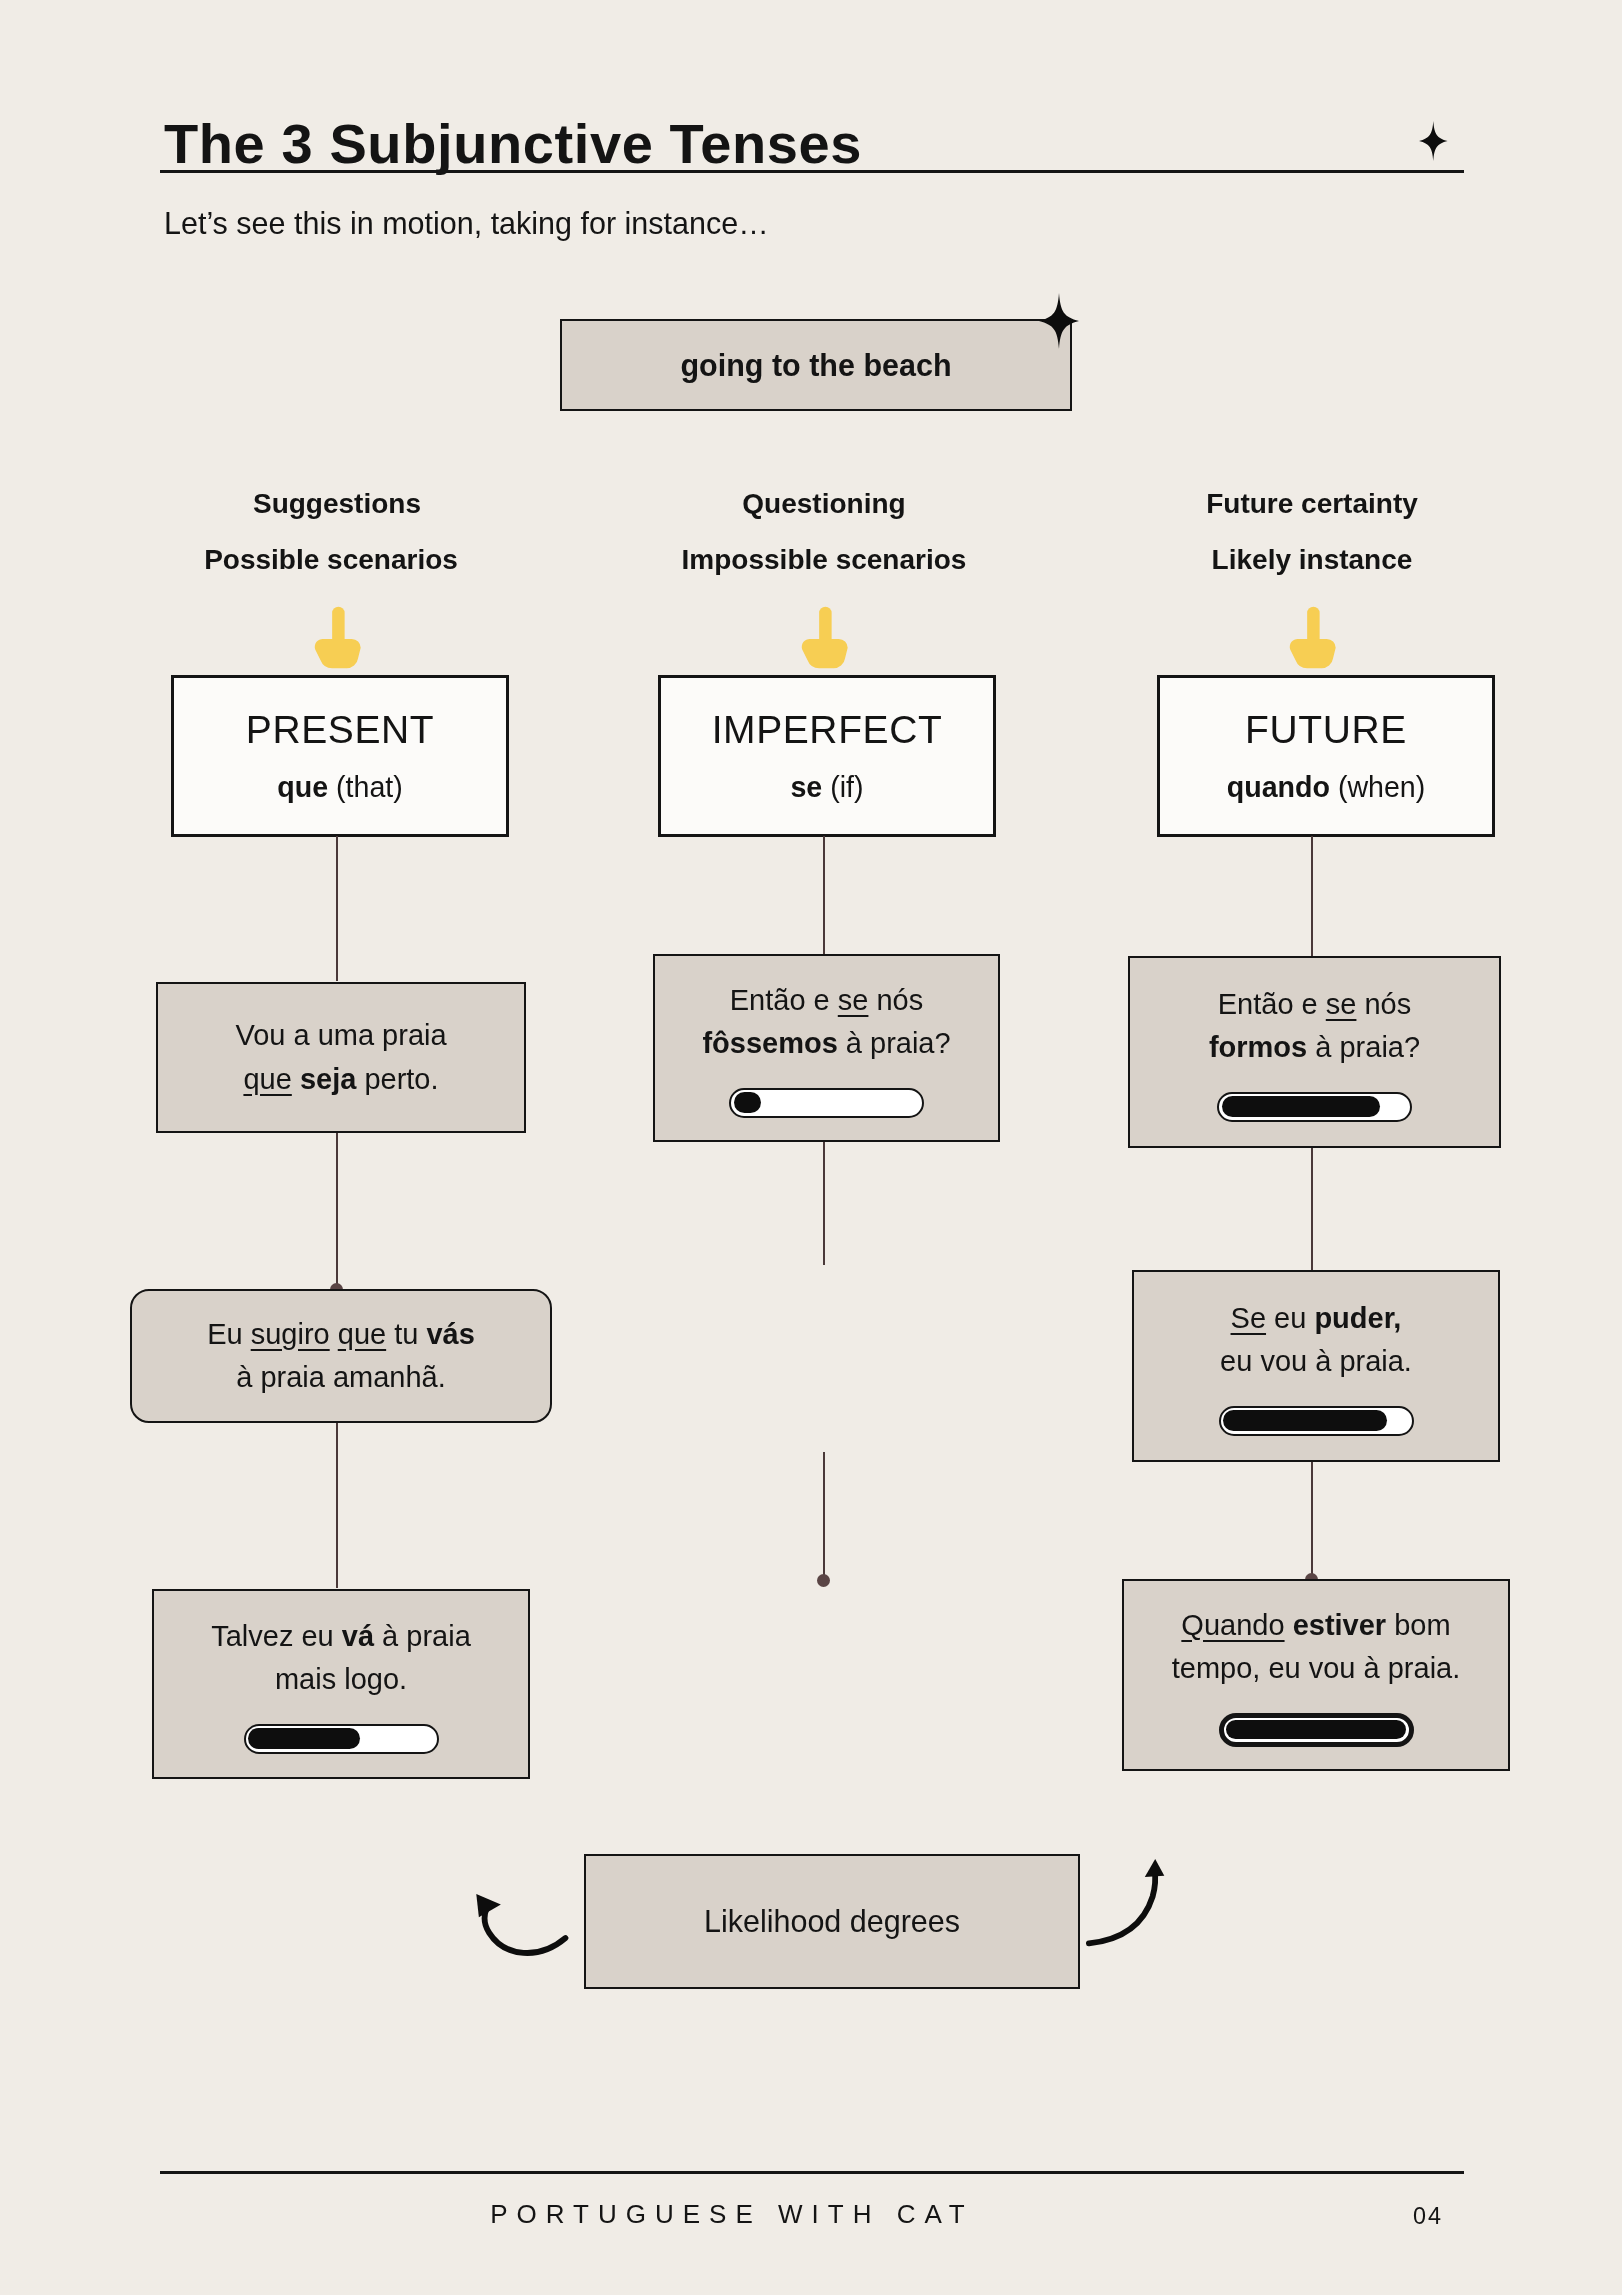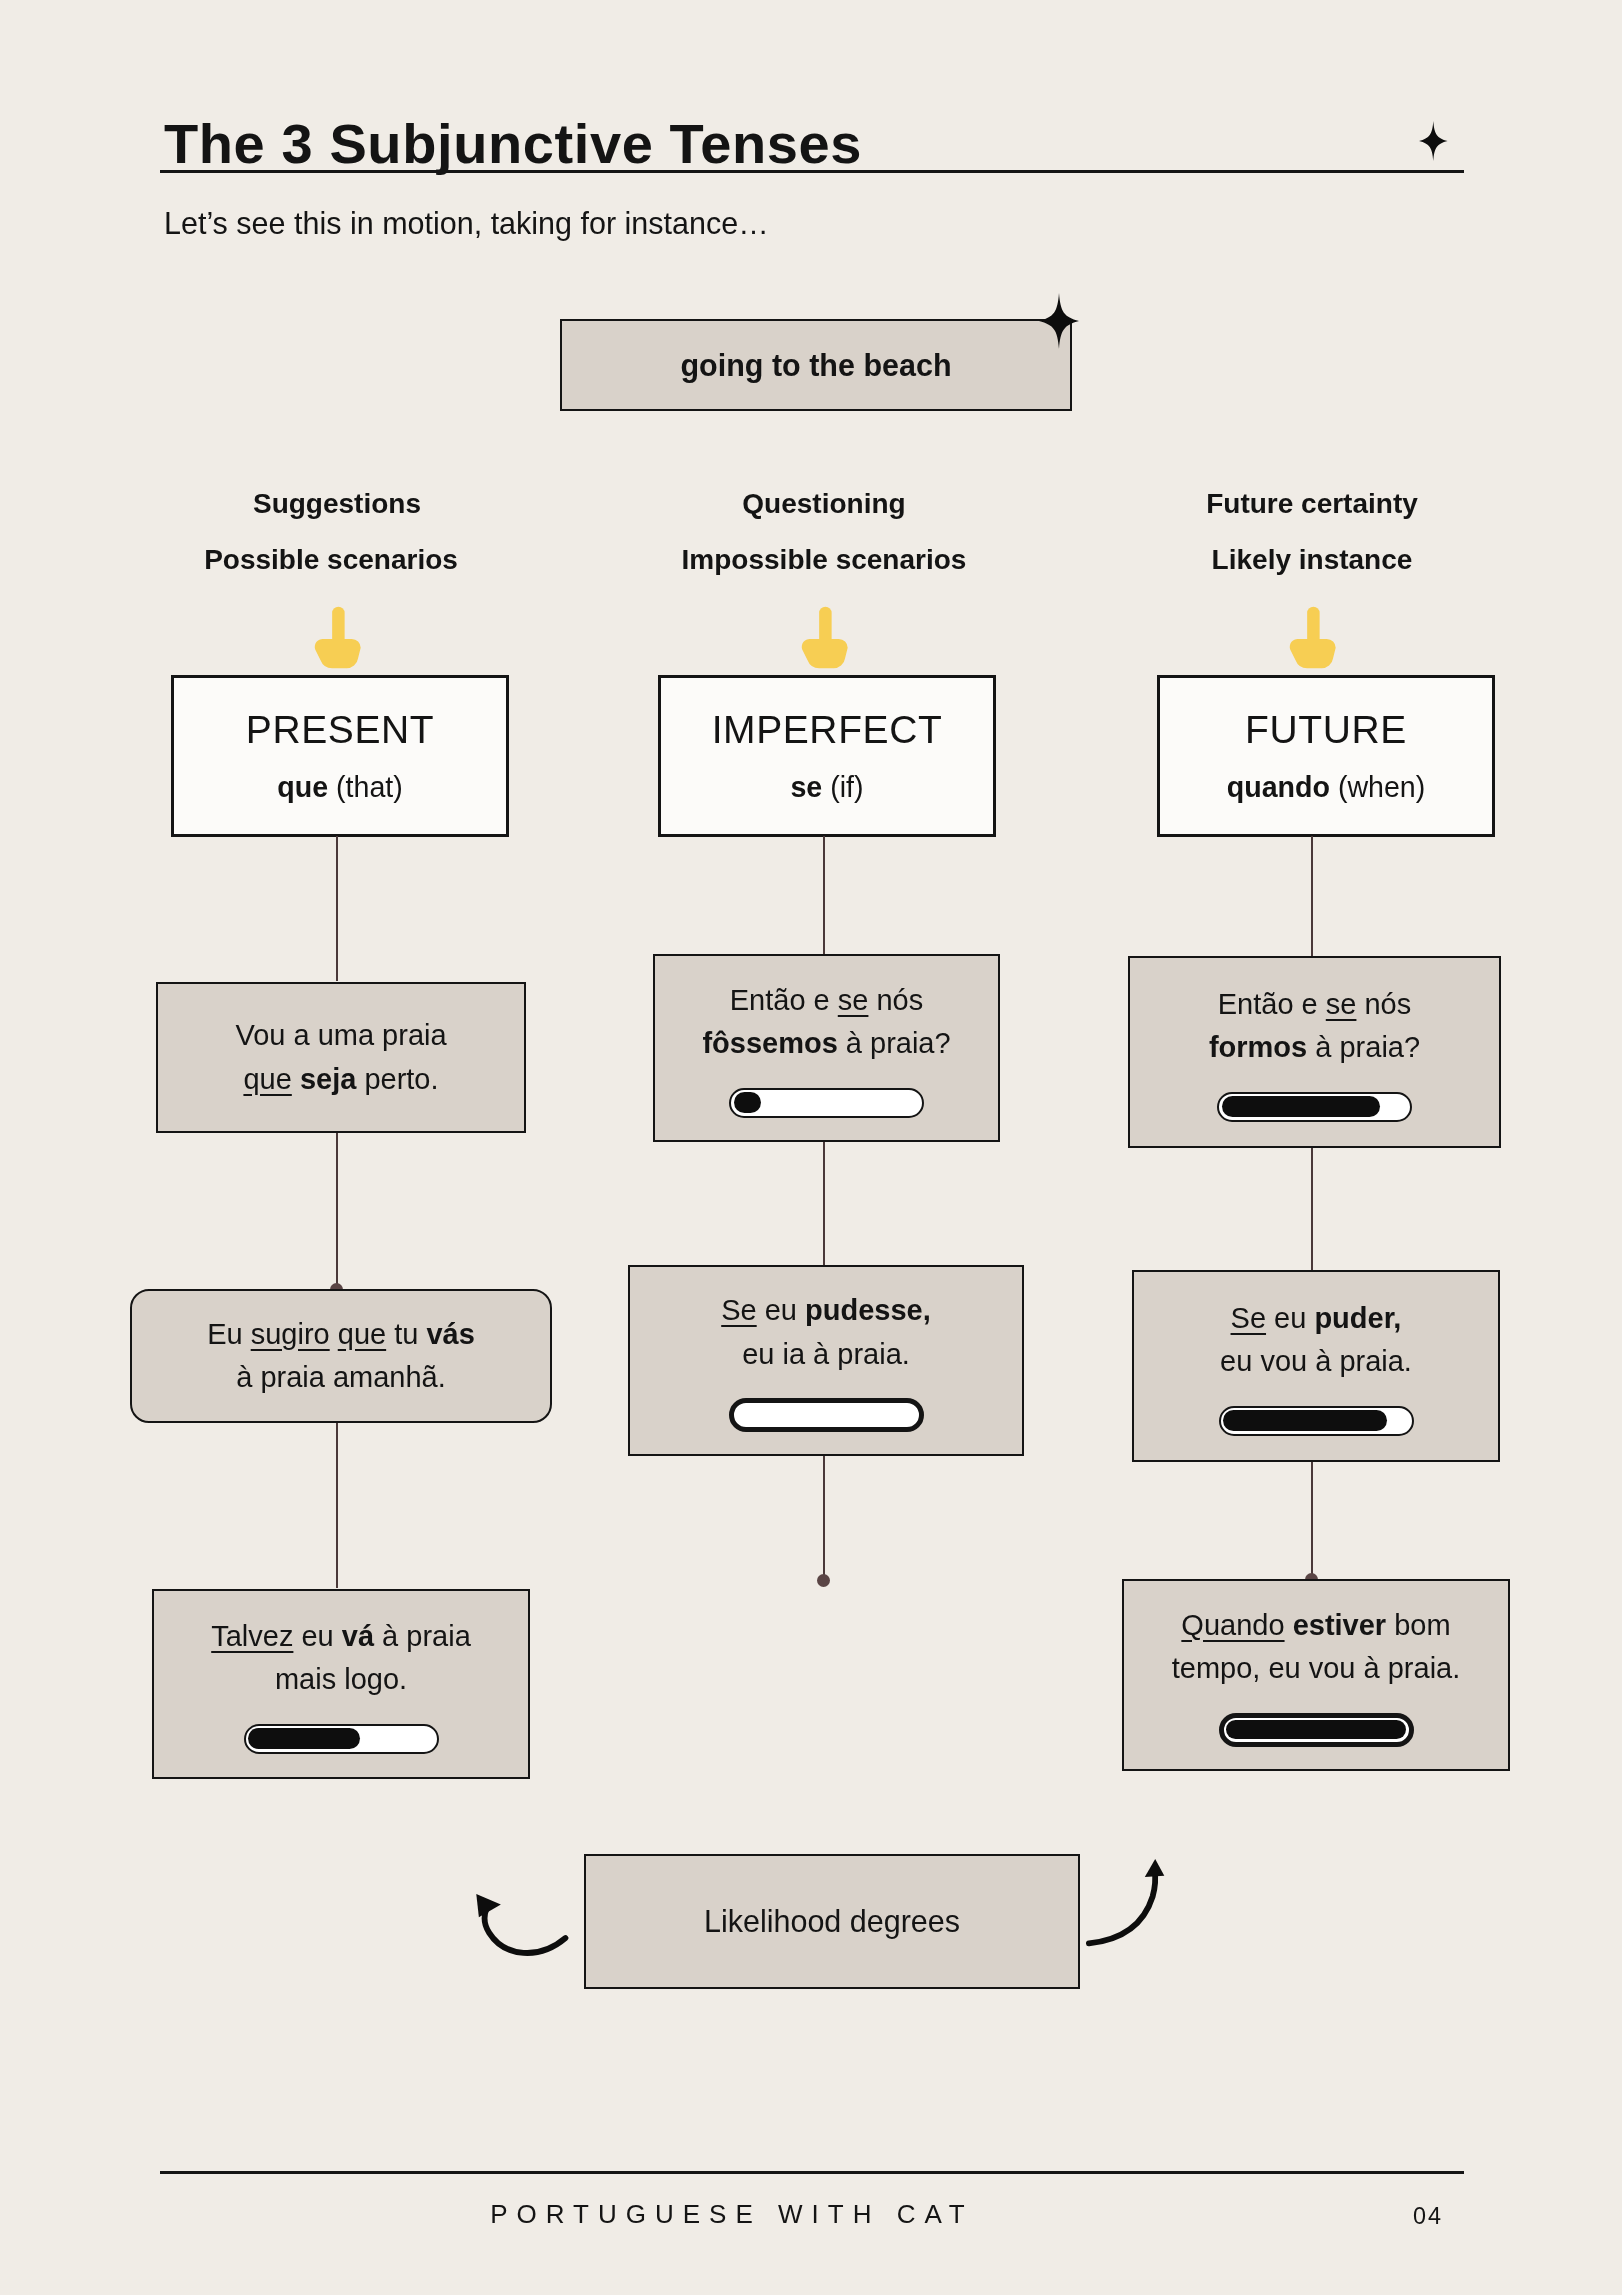--- a/index.html
+++ b/index.html
@@ -169,39 +169,32 @@
 
   <div class="abs card c1b1">
     <div class="card-text"><span>Vou a uma praia
 </span><span style="text-decoration: underline;">que</span><span> </span><span style="font-weight: 700;">seja</span><span> perto.</span></div>
   </div>
   <div class="abs card c1b2">
     <div class="card-text"><span>Eu </span><span style="text-decoration: underline;">sugiro</span><span> </span><span style="text-decoration: underline;">que</span><span> tu </span><span style="font-weight: 700;">vás</span><span>
 à praia amanhã.</span></div>
   </div>
   <div class="abs card c1b3">
-    <div class="card-text"><span style="text-decoration: underline;">Talvez</span><span> eu </span><span style="font-weight: 700;">vá</span><span> à praia
+    <div class="card-text"><span style="">Talvez</span><span> eu </span><span style="font-weight: 700;">vá</span><span> à praia
 mais logo.</span></div>
     <div class="bar">
       <div class="bar-fill" style="width: 60%;"></div>
     </div>
   </div>
 
   <div class="abs card c2b1">
     <div class="card-text"><span>Então e </span><span style="text-decoration: underline;">se</span><span> nós
 </span><span style="font-weight: 700;">fôssemos</span><span> à praia?</span></div>
     <div class="bar">
       <div class="bar-fill" style="width: 15%;"></div>
-    </div>
-  </div>
-  <div class="abs card c2b2">
-    <div class="card-text"><span style="text-decoration: underline;">Se</span><span> eu </span><span style="font-weight: 700;">pudesse,</span><span>
-eu ia à praia.</span></div>
-    <div class="bar thick">
-      <div class="bar-fill" style="width: 0%;"></div>
     </div>
   </div>
 
   <div class="abs card c3b1">
     <div class="card-text"><span>Então e </span><span style="text-decoration: underline;">se</span><span> nós
 </span><span style="font-weight: 700;">formos</span><span> à praia?</span></div>
     <div class="bar">
       <div class="bar-fill" style="width: 85%;"></div>
     </div>
   </div>

